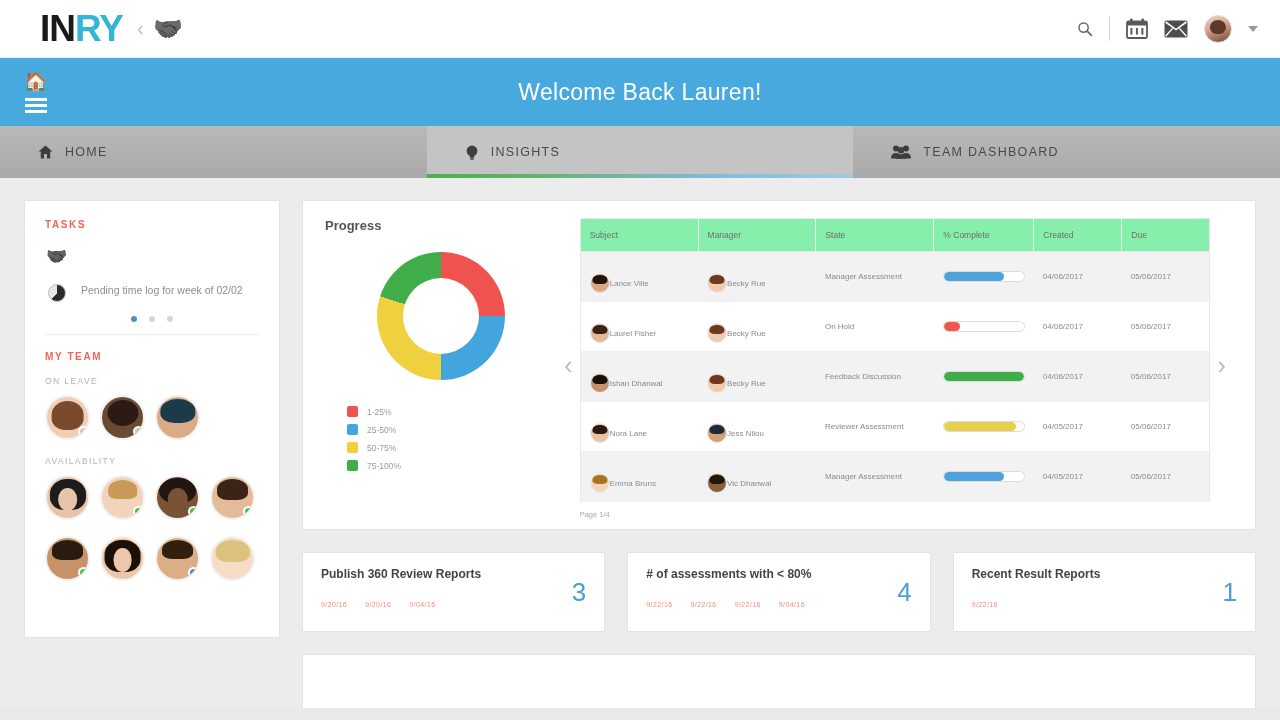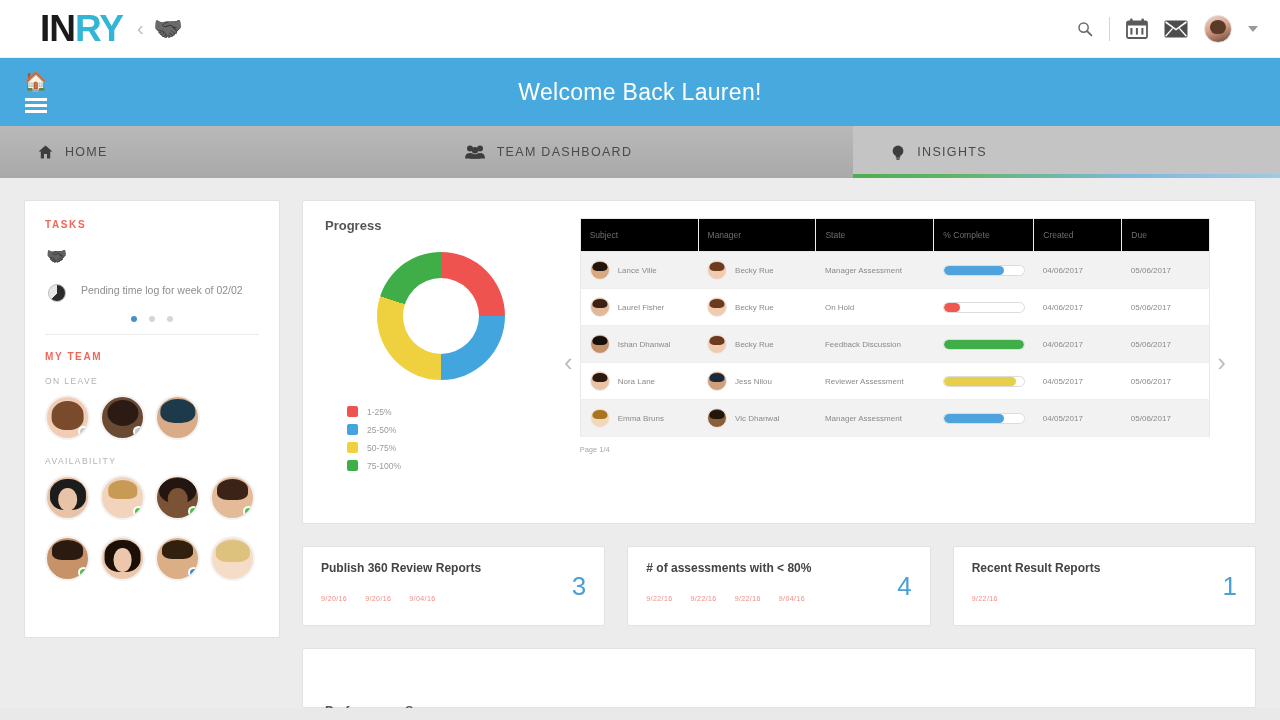--- a/index.html
+++ b/index.html
@@ -142,31 +142,31 @@
   .carousel-arrow {
     align-self: center; color: #bdbdbd; font-size: 26px;
     font-weight: 300; padding: 0 7px; line-height: 1;
   }
 
   .table-wrap { flex: 1; min-width: 0; display: flex; flex-direction: column; }
   .dtable { width: 100%; border-collapse: collapse; table-layout: fixed;
             border: 1px solid #e8e8e8; }
   .dtable th {
     text-align: left; font-size: 8.5px; color: #6e6e6e; font-weight: 400;
-    padding: 11px 9px; background: #000000; border-bottom: 1px solid #e8e8e8;
+    padding: 11px 9px; background: #86efac; border-bottom: 1px solid #e8e8e8;
     border-right: 1px solid #efefef;
   }
   .dtable th:last-child { border-right: none; }
   .dtable td {
     font-size: 8px; color: #8a8a8a; padding: 8px 9px;
     border-bottom: 1px solid #efefef; vertical-align: middle;
   }
   .dtable tr:nth-child(odd) td { background: #f2f2f2; }
   .dtable tr:nth-child(even) td { background: #fff; }
-  .cell-person { display: flex; align-items: center; gap: 8px; }
+  .cell-person { display: flex; align-items: center; gap: 0; margin-top: 13px; }
   .tav {
     width: 20px; height: 20px; border-radius: 50%; flex-shrink: 0;
     border: 1px solid #eee; position: relative; overflow: hidden;
   }
   .tav::after {
     content:""; position:absolute; left:50%; top:14%; transform:translateX(-50%);
     width: 66%; height: 64%; border-radius: 50% 50% 44% 44%;
   }
   .pname { overflow: hidden; text-overflow: ellipsis; white-space: nowrap; }
   .bar-track {
@@ -246,42 +246,42 @@
 
 <div class="navbar">
   <div class="navtab">
     <span>
         <svg width="15" height="14" viewBox="0 0 15 14">
           <path d="M7.5 0.6 L14.4 6.4 H12.2 V13.4 H9 V9 H6 V13.4 H2.8 V6.4 H0.6 Z"></path>
         </svg>
       </span>
     <span>HOME</span>
   </div>
+  <div class="navtab active">
+    <span>
+        <svg width="14" height="15" viewBox="0 0 14 15">
+          <circle cx="7" cy="6" r="5.4"></circle>
+          <rect x="4.6" y="11" width="4.8" height="1.7" rx="0.8"></rect>
+          <rect x="5.2" y="13.2" width="3.6" height="1.5" rx="0.7"></rect>
+        </svg>
+      </span>
+    <span>INSIGHTS</span>
+  </div>
   <div class="navtab">
     <span>
         <svg width="20" height="14" viewBox="0 0 20 14">
           <circle cx="5" cy="3.6" r="3"></circle>
           <circle cx="15" cy="3.6" r="3"></circle>
           <circle cx="10" cy="5.2" r="3.2"></circle>
           <path d="M0 13.4 C0 9.8 2 8 5 8 C8 8 10 9.8 10 13.4 Z"></path>
           <path d="M10 13.4 C10 9.8 12 8 15 8 C18 8 20 9.8 20 13.4 Z"></path>
           <path d="M4.6 13.8 C4.6 10.6 6.8 9.2 10 9.2 C13.2 9.2 15.4 10.6 15.4 13.8 Z"></path>
         </svg>
       </span>
     <span>TEAM DASHBOARD</span>
-  </div>
-  <div class="navtab active">
-    <span>
-        <svg width="14" height="15" viewBox="0 0 14 15">
-          <circle cx="7" cy="6" r="5.4"></circle>
-          <rect x="4.6" y="11" width="4.8" height="1.7" rx="0.8"></rect>
-          <rect x="5.2" y="13.2" width="3.6" height="1.5" rx="0.7"></rect>
-        </svg>
-      </span>
-    <span>INSIGHTS</span>
   </div>
 </div>
 
 <div class="body-wrap">
 
   <div class="left-col">
     <div class="card left-panel">
 
       <div class="section-head">TASKS</div>
 

